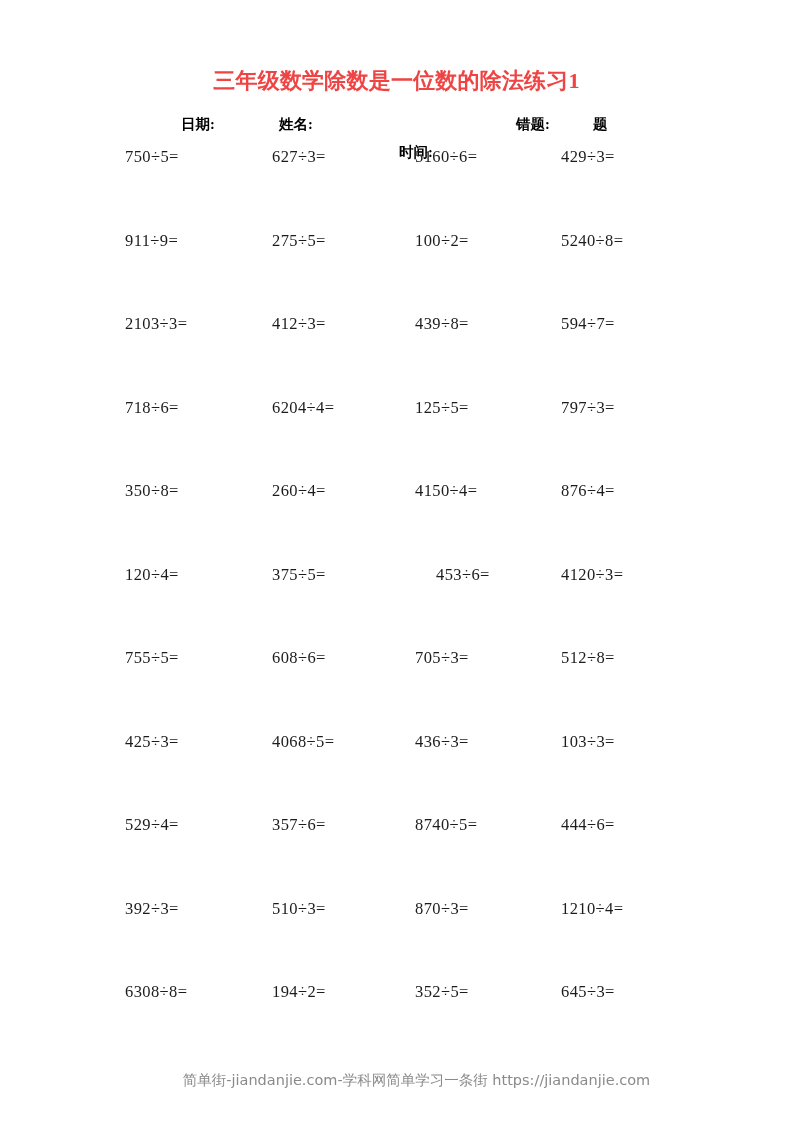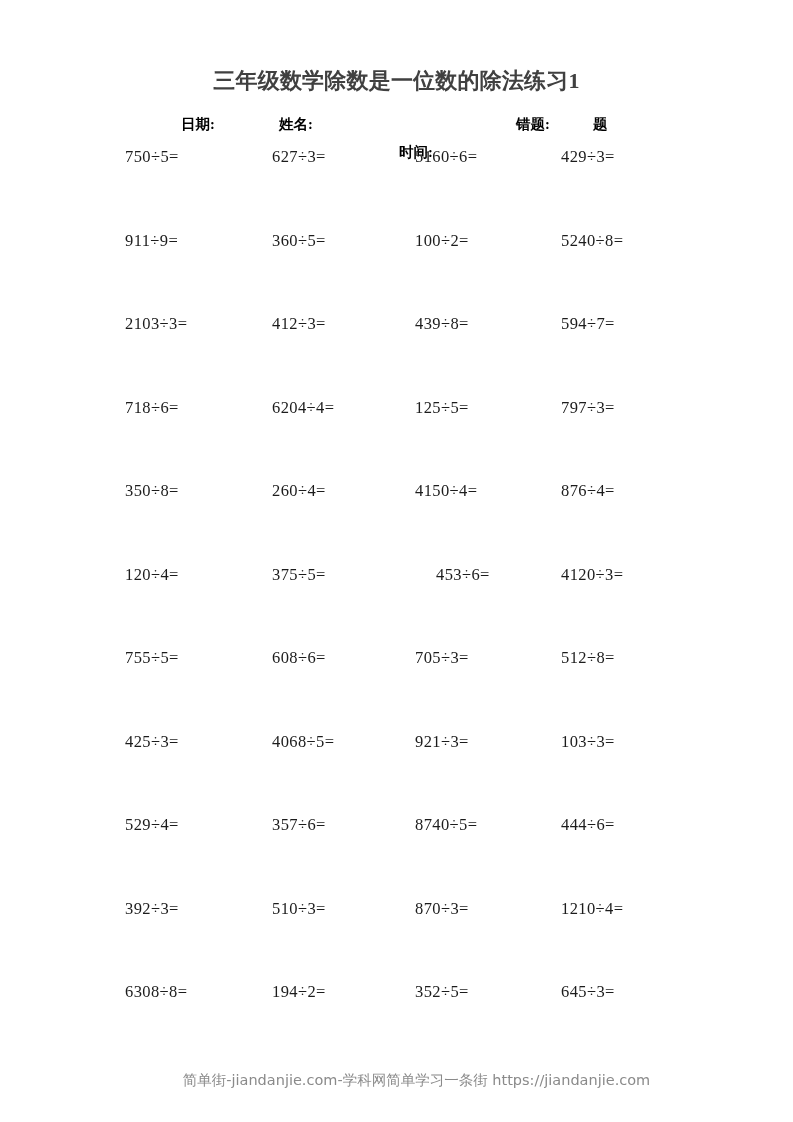--- a/index.html
+++ b/index.html
@@ -27,21 +27,21 @@
   .worksheet-title {
     position: absolute;
     top: 66px;
     left: 0;
     width: 793px;
     text-align: center;
     font-family: "Liberation Serif", "DejaVu Serif", serif;
     font-weight: bold;
     font-size: 22px;
     letter-spacing: 0.2px;
-    color: #404040;
+    color: #ef4444;
     white-space: nowrap;
   }
 
   
   .info-row {
     position: absolute;
     top: 112px;
     left: 0;
     width: 676px;
     height: 24px;
@@ -117,21 +117,21 @@
 
   <div class="problems">
       <div class="problem-row">
         <div class="problem-cell col-0">750÷5=</div>
         <div class="problem-cell col-1">627÷3=</div>
         <div class="problem-cell col-2">5160÷6=</div>
         <div class="problem-cell col-3">429÷3=</div>
       </div>
       <div class="problem-row">
         <div class="problem-cell col-0">911÷9=</div>
-        <div class="problem-cell col-1">360÷5=</div>
+        <div class="problem-cell col-1">275÷5=</div>
         <div class="problem-cell col-2">100÷2=</div>
         <div class="problem-cell col-3">5240÷8=</div>
       </div>
       <div class="problem-row">
         <div class="problem-cell col-0">2103÷3=</div>
         <div class="problem-cell col-1">412÷3=</div>
         <div class="problem-cell col-2">439÷8=</div>
         <div class="problem-cell col-3">594÷7=</div>
       </div>
       <div class="problem-row">
@@ -154,21 +154,21 @@
       </div>
       <div class="problem-row">
         <div class="problem-cell col-0">755÷5=</div>
         <div class="problem-cell col-1">608÷6=</div>
         <div class="problem-cell col-2">705÷3=</div>
         <div class="problem-cell col-3">512÷8=</div>
       </div>
       <div class="problem-row">
         <div class="problem-cell col-0">425÷3=</div>
         <div class="problem-cell col-1">4068÷5=</div>
-        <div class="problem-cell col-2">921÷3=</div>
+        <div class="problem-cell col-2">436÷3=</div>
         <div class="problem-cell col-3">103÷3=</div>
       </div>
       <div class="problem-row">
         <div class="problem-cell col-0">529÷4=</div>
         <div class="problem-cell col-1">357÷6=</div>
         <div class="problem-cell col-2">8740÷5=</div>
         <div class="problem-cell col-3">444÷6=</div>
       </div>
       <div class="problem-row">
         <div class="problem-cell col-0">392÷3=</div>

